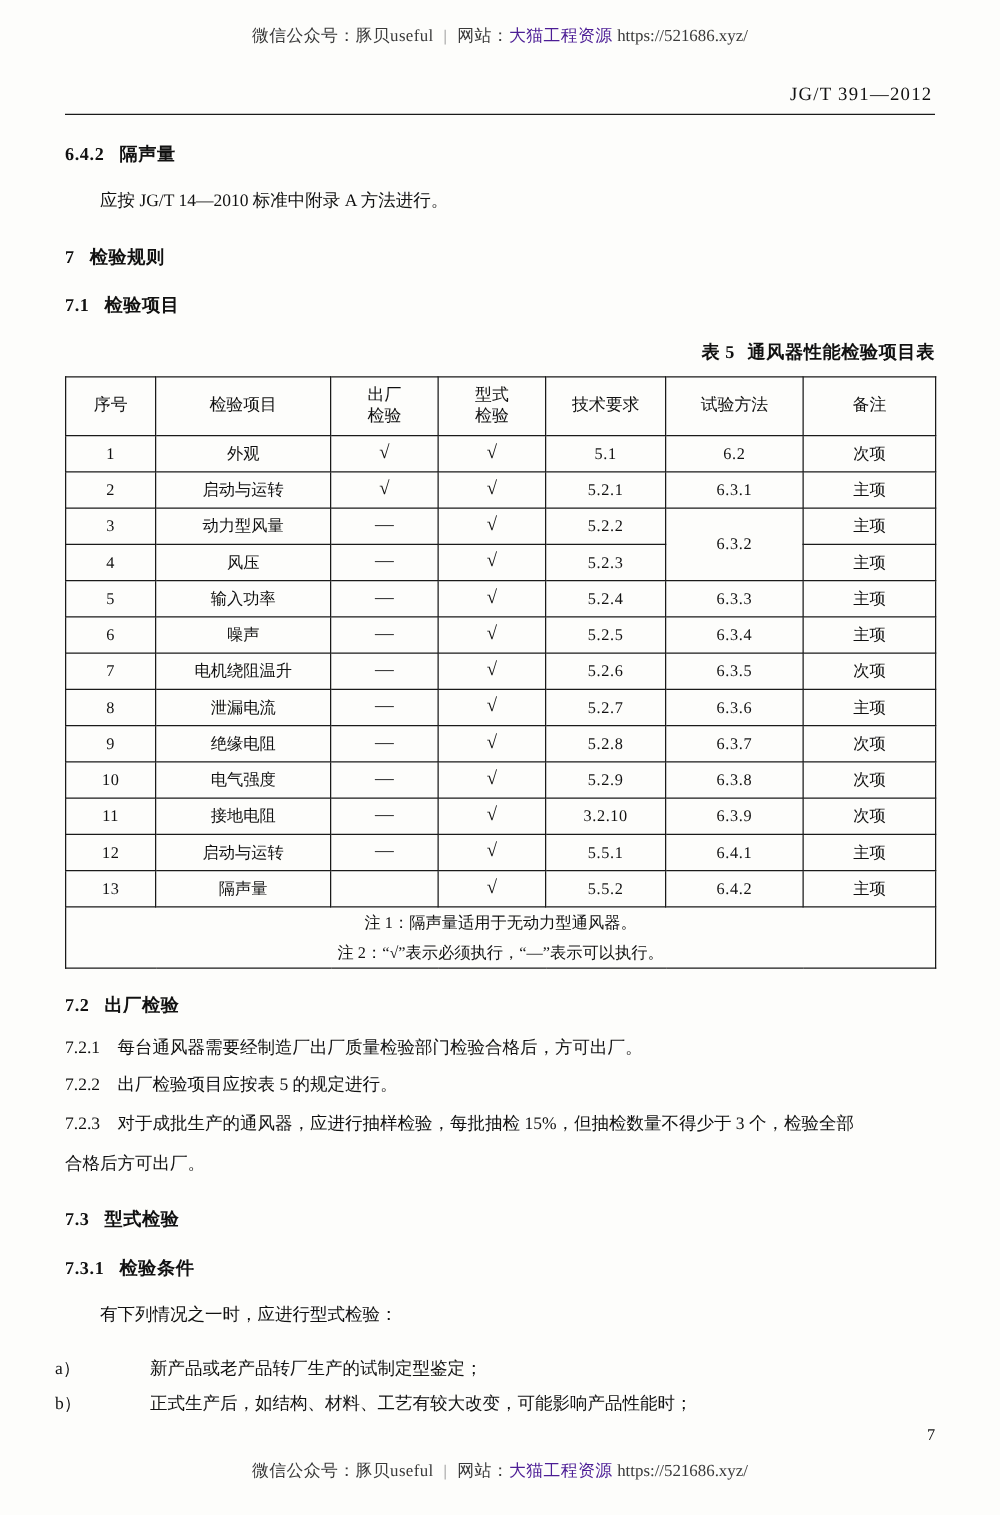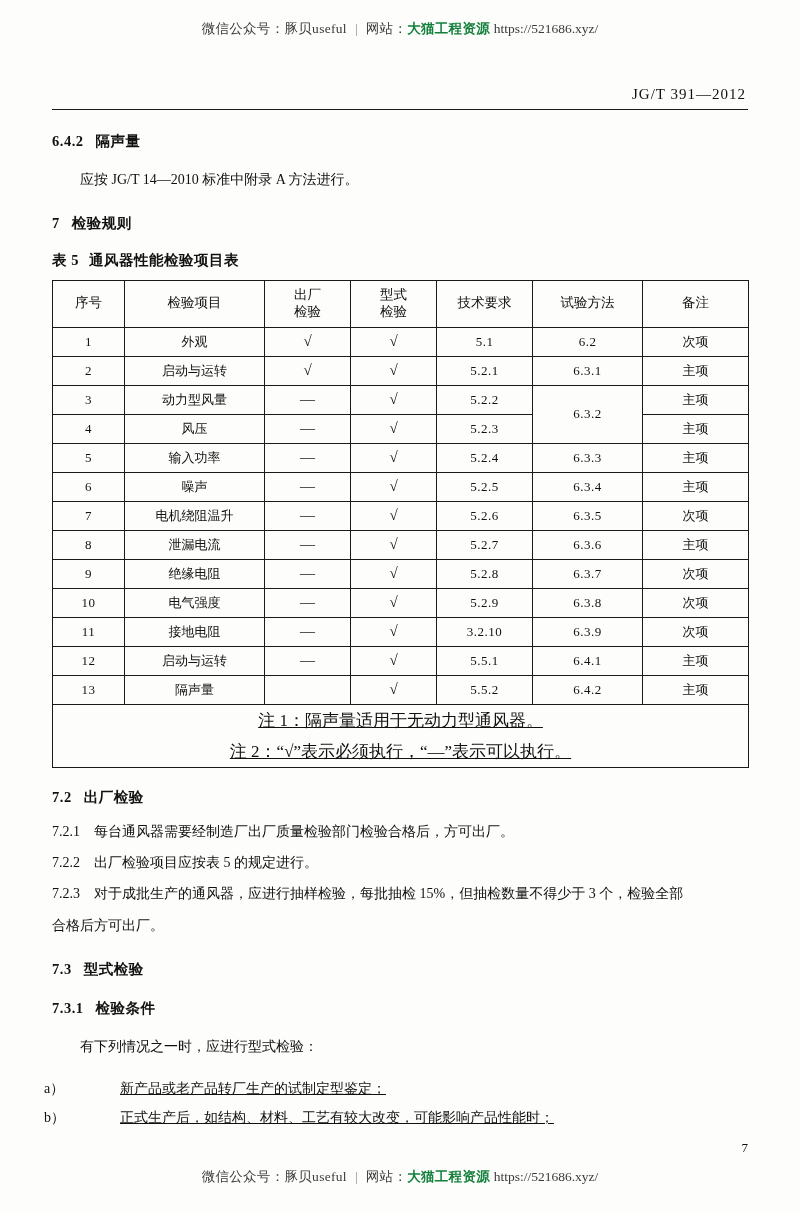--- a/index.html
+++ b/index.html
@@ -33,32 +33,31 @@
     white-space: nowrap;
   }
   .wm-top { top: 20px; }
   .wm-bottom { top: 1168px; }
   .wm .sep {
     color: #8a8a8a;
     margin: 0 8px;
     font-size: 13px;
   }
   .wm .site {
-    color: #15803d;
-    font-weight: bold;
+    color: #4c1d95;
   }
   .wm .url {
     font-family: "Liberation Serif", serif;
     letter-spacing: 0;
   }
 
   .content {
     position: absolute;
     left: 52px;
-    top: 86px;
+    top: 68px;
     width: 696px;
   }
 
   .std-no {
     text-align: right;
     font-family: "Liberation Serif", serif;
     font-size: 15px;
     letter-spacing: 1px;
     margin: 0 0 6px 0;
     padding-right: 2px;
@@ -100,29 +99,28 @@
     display: inline-block;
     width: 42px;
     text-indent: 0;
   }
   p.sub-list {
     font-size: 14px;
     line-height: 1.9;
     margin: 2px 0;
     padding-left: 68px;
     text-indent: -38px;
-    text-decoration: underline;
   }
   p.sub-list .lbl {
     display: inline-block;
     width: 38px;
   }
 
   .tbl-title {
-    text-align: left;
+    text-align: right;
     font-size: 14.5px;
     font-weight: bold;
     margin: 18px 0 10px 0;
     letter-spacing: 0.5px;
   }
   .tbl-title .tnum { margin-right: 10px; }
 
   table.main {
     border-collapse: collapse;
     width: 696px;
@@ -149,22 +147,21 @@
     letter-spacing: 0.5px;
   }
   table.main td.chk {
     font-size: 15px;
   }
   td.notes {
     text-align: left;
     padding: 8px 10px 10px 14px;
     height: auto;
     line-height: 1.85;
-    font-size: 17px;
-    text-decoration: underline;
+    font-size: 13px;
   }
   td.notes div { white-space: nowrap; }
 
   .pageno {
     position: absolute;
     right: 52px;
     top: 1140px;
     font-size: 13px;
     font-family: "Liberation Serif", serif;
   }
@@ -185,20 +182,23 @@
 
     <h3 class="sec">
       <span class="num">6.4.2</span><span>隔声量</span>
     </h3>
     <p class="para">应按 JG/T 14—2010 标准中附录 A 方法进行。</p>
 
     <h3 class="sec">
       <span class="num">7</span><span>检验规则</span>
     </h3>
 
+    <h3 class="sec">
+      <span class="num">7.1</span><span>检验项目</span>
+    </h3>
 
     <div class="tbl-title">
       <span class="tnum">表 5</span><span>通风器性能检验项目表</span>
     </div>
 
     <table class="main">
       <colgroup>
         <col style="width:72px">
         <col style="width:140px">
         <col style="width:86px">

